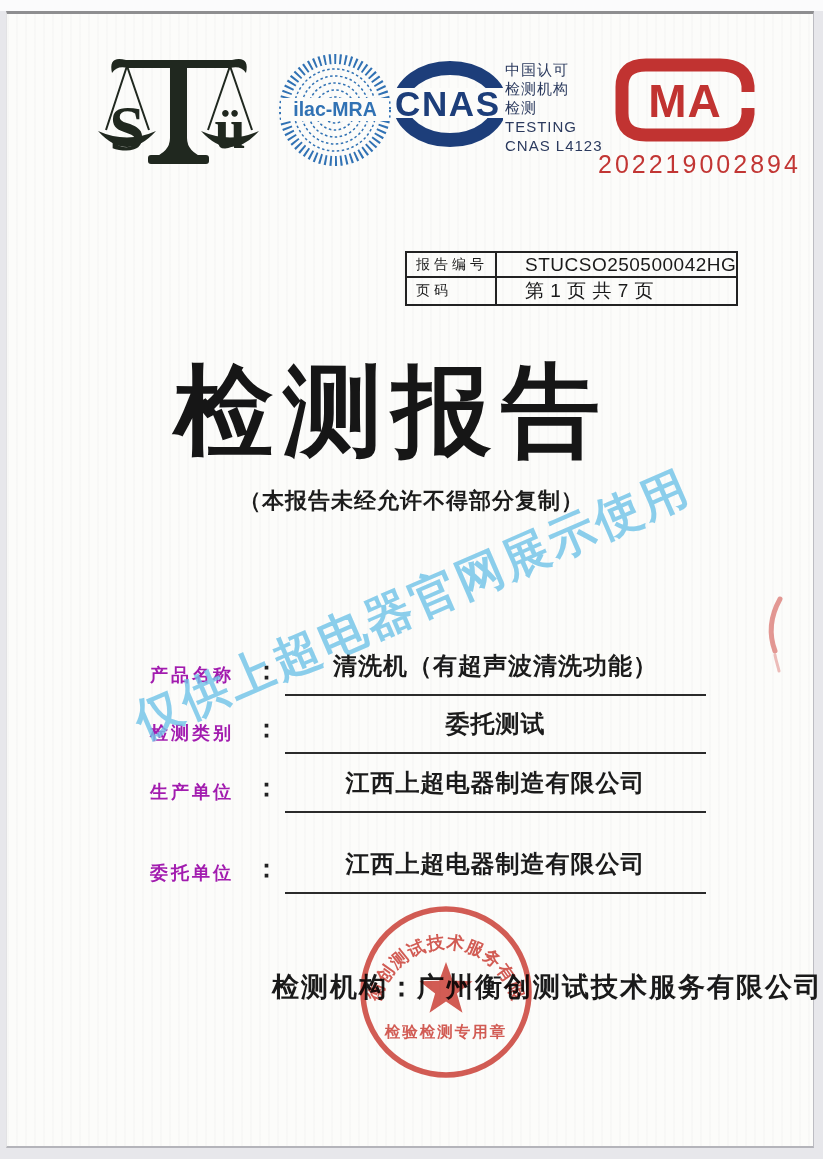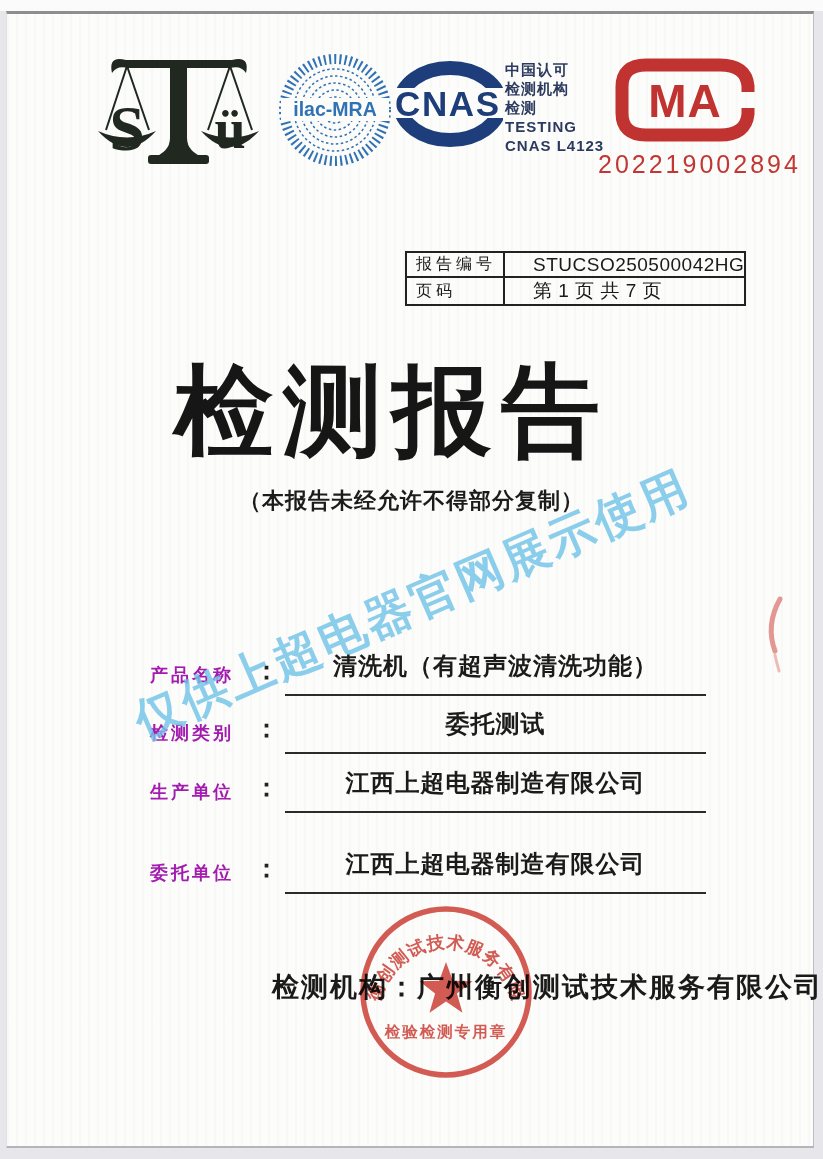--- a/index.html
+++ b/index.html
@@ -13,31 +13,31 @@
     background:#fcfcfa;
     background-image: repeating-linear-gradient(90deg, rgba(120,120,130,0.03) 0 2px, transparent 2px 9px);
     border-top:3px solid #8e8e90; border-right:1px solid #bcbcc2;
     border-bottom:2px solid #b4b4ba; border-left:1px solid #e2e2e4;
   }
 
   
   .stu-logo { position:absolute; left:86px; top:40px; }
   .ilac-logo { position:absolute; left:277px; top:52px; }
   .cnas-logo { position:absolute; left:393px; top:57px; }
-  .cnas-text { position:absolute; left:505px; top:60px; color:#2b3a5e; font-weight:bold;
+  .cnas-text { position:absolute; left:505px; top:60px; color:#2b3a5e; font-weight:normal;
                font-size:15px; line-height:19px; letter-spacing:1px; }
   .cma-logo { position:absolute; left:612px; top:56px; }
   .cma-number { position:absolute; left:598px; top:150px; width:178px; text-align:center;
                 color:#c23634; font-size:25px; letter-spacing:3px; font-weight:500; }
 
   
   .report-table { position:absolute; left:405px; top:251px; border-collapse:collapse; }
   .report-table td { border:2px solid #222; height:25px; vertical-align:middle;
                      padding:0 0 0 9px; color:#1a1a1a; }
-  .report-table .lbl { width:98px; font-size:16px; letter-spacing:4px; }
+  .report-table .lbl { width:90px; font-size:14px; letter-spacing:4px; }
   .report-table .val { width:212px; font-size:19px; letter-spacing:0.5px;padding-left:28px; }
 
   
   .doc-title { position:absolute; left:0; top:346px; width:784px; text-align:center;
                font-size:99px; font-weight:900; letter-spacing:10px; color:#161616; }
   .doc-subtitle { position:absolute; left:0; top:486px; width:823px; text-align:center;
                   font-size:22px; font-weight:bold; color:#1c1c1c; letter-spacing:1px; }
 
   
   .watermark { position:absolute; left:150px; top:690px; white-space:nowrap;

